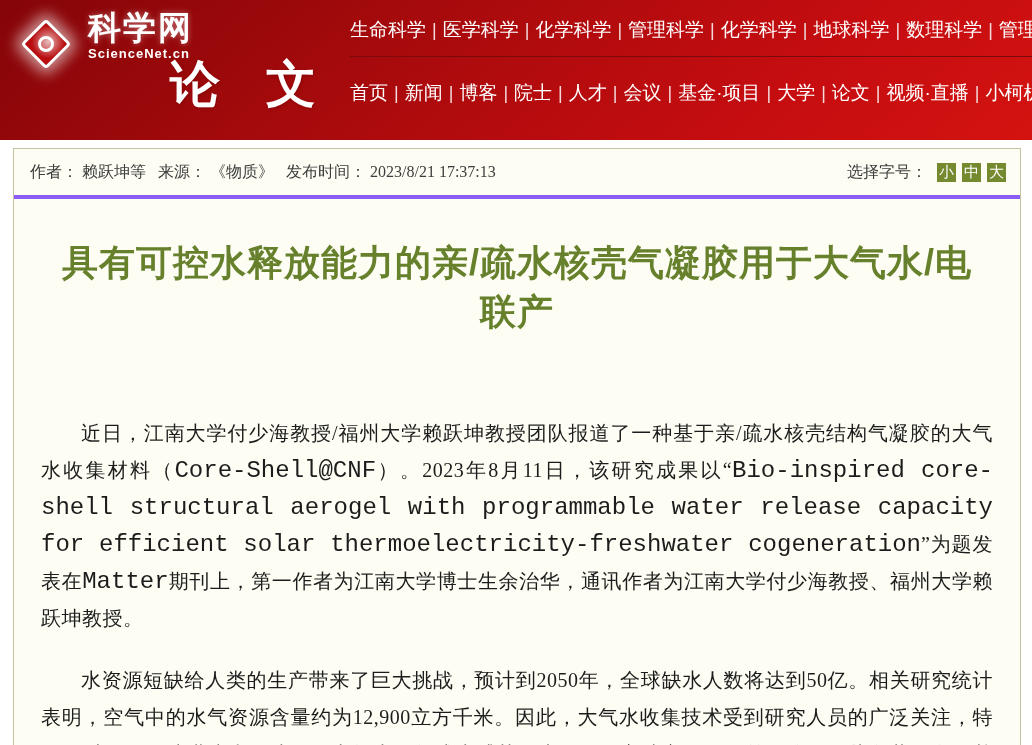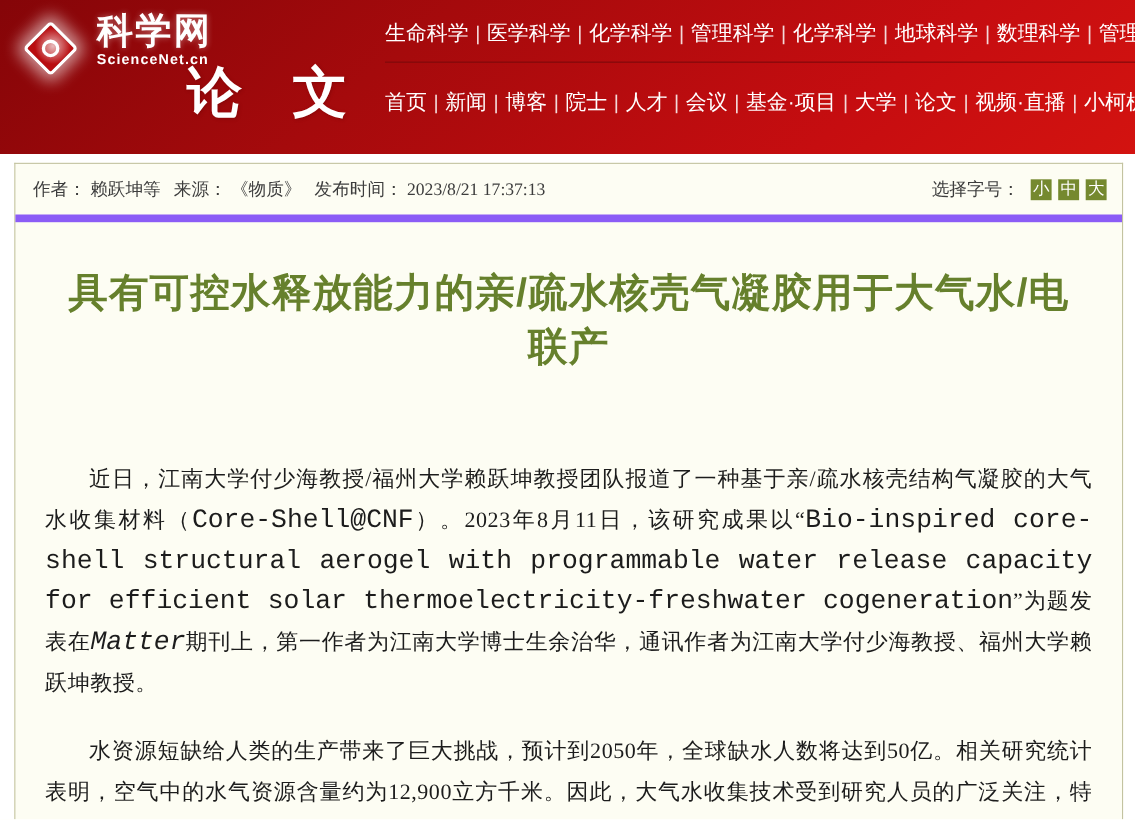--- a/index.html
+++ b/index.html
@@ -49,21 +49,21 @@
   .nav-row a { color:#fff; text-decoration:none; cursor:pointer; }
   .nav-row .sep { color:#f3d9d9; margin:0 6px; font-size:18px; }
 
   
   .content-box {
     position:absolute; left:13px; right:11px; top:148px; bottom:0;
     background:#fdfdf3; border:1px solid #c3c3a0; border-bottom:none;
   }
   .meta-bar {
     display:flex; justify-content:space-between; align-items:center;
-    padding:13px 14px 12px 16px; border-bottom:7px solid #8b5cf6;
+    padding:13px 14px 12px 16px; border-bottom:4px solid #8b5cf6;
     font-family:"Liberation Serif","DejaVu Serif",serif;
     font-size:16px; color:#3d3d3d;
   }
   .meta-left span { margin-right:4px; }
   .meta-group { margin-right:14px; white-space:nowrap; }
   .meta-right { display:flex; align-items:center; white-space:nowrap;margin-left:21px; }
   .fs-label { margin-right:4px; }
   .fs-box {
     display:inline-block; background:#75892f; color:#fff; text-decoration:none;
     font-size:15px; line-height:19px; padding:0 2px; margin-left:6px; cursor:pointer;
@@ -77,21 +77,21 @@
     font-size:36px; font-weight:bold; color:#66802c; letter-spacing:1px;
     font-family:"Liberation Sans", sans-serif;
   }
   .article-body {
     margin-top:78px;
     font-family:"Liberation Serif","DejaVu Serif",serif;
     font-size:20px; color:#1c1c1c; line-height:37px; letter-spacing:0.5px;
   }
   .article-body p { text-indent:2em; margin-bottom:25px; text-align:justify; }
   .latin { font-family:"Liberation Mono","DejaVu Sans Mono",monospace; font-size:24px; letter-spacing:0; }
-  .italic { font-style:italic; }
+  .italic { }
 </style>
 </head>
 <body>
 
 <div class="page">
 
   <div class="site-header">
     <div class="brand">
       <span class="logo-icon">
         <span class="logo-diamond"></span>

